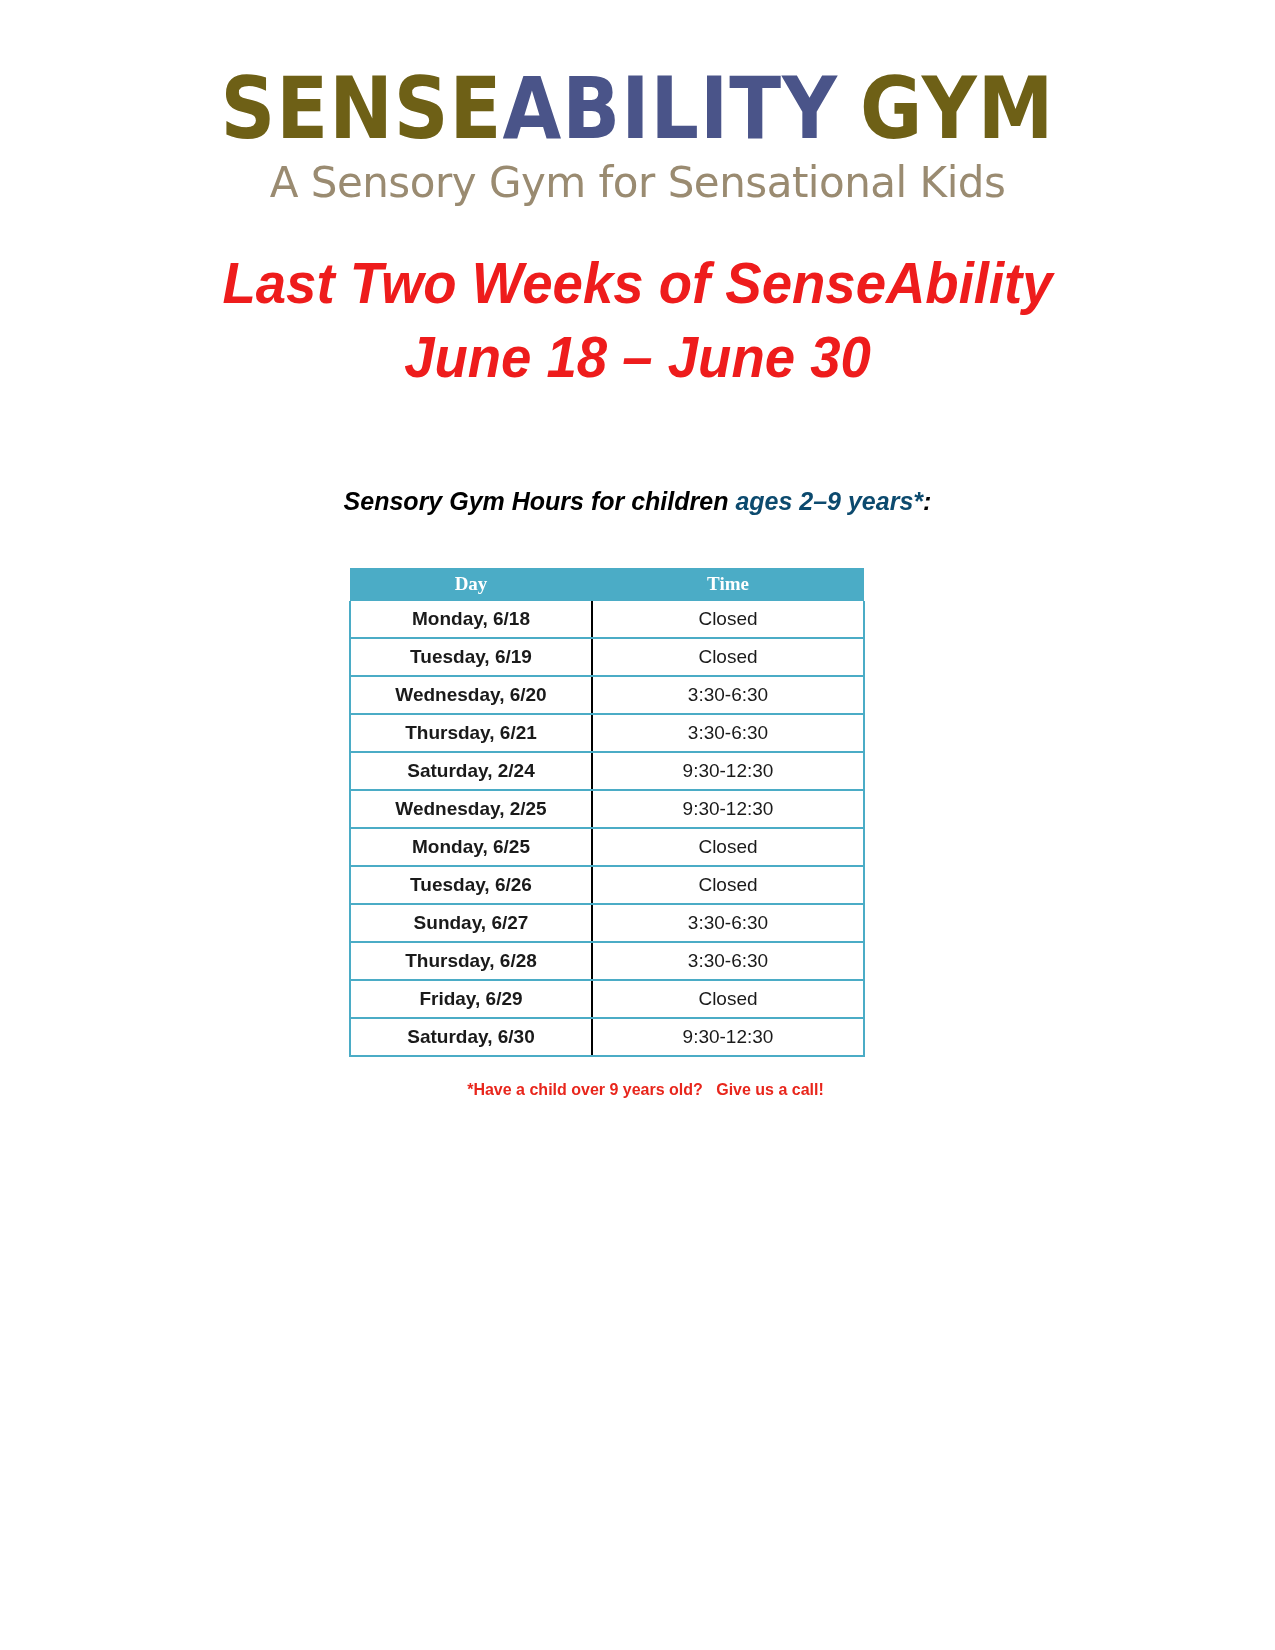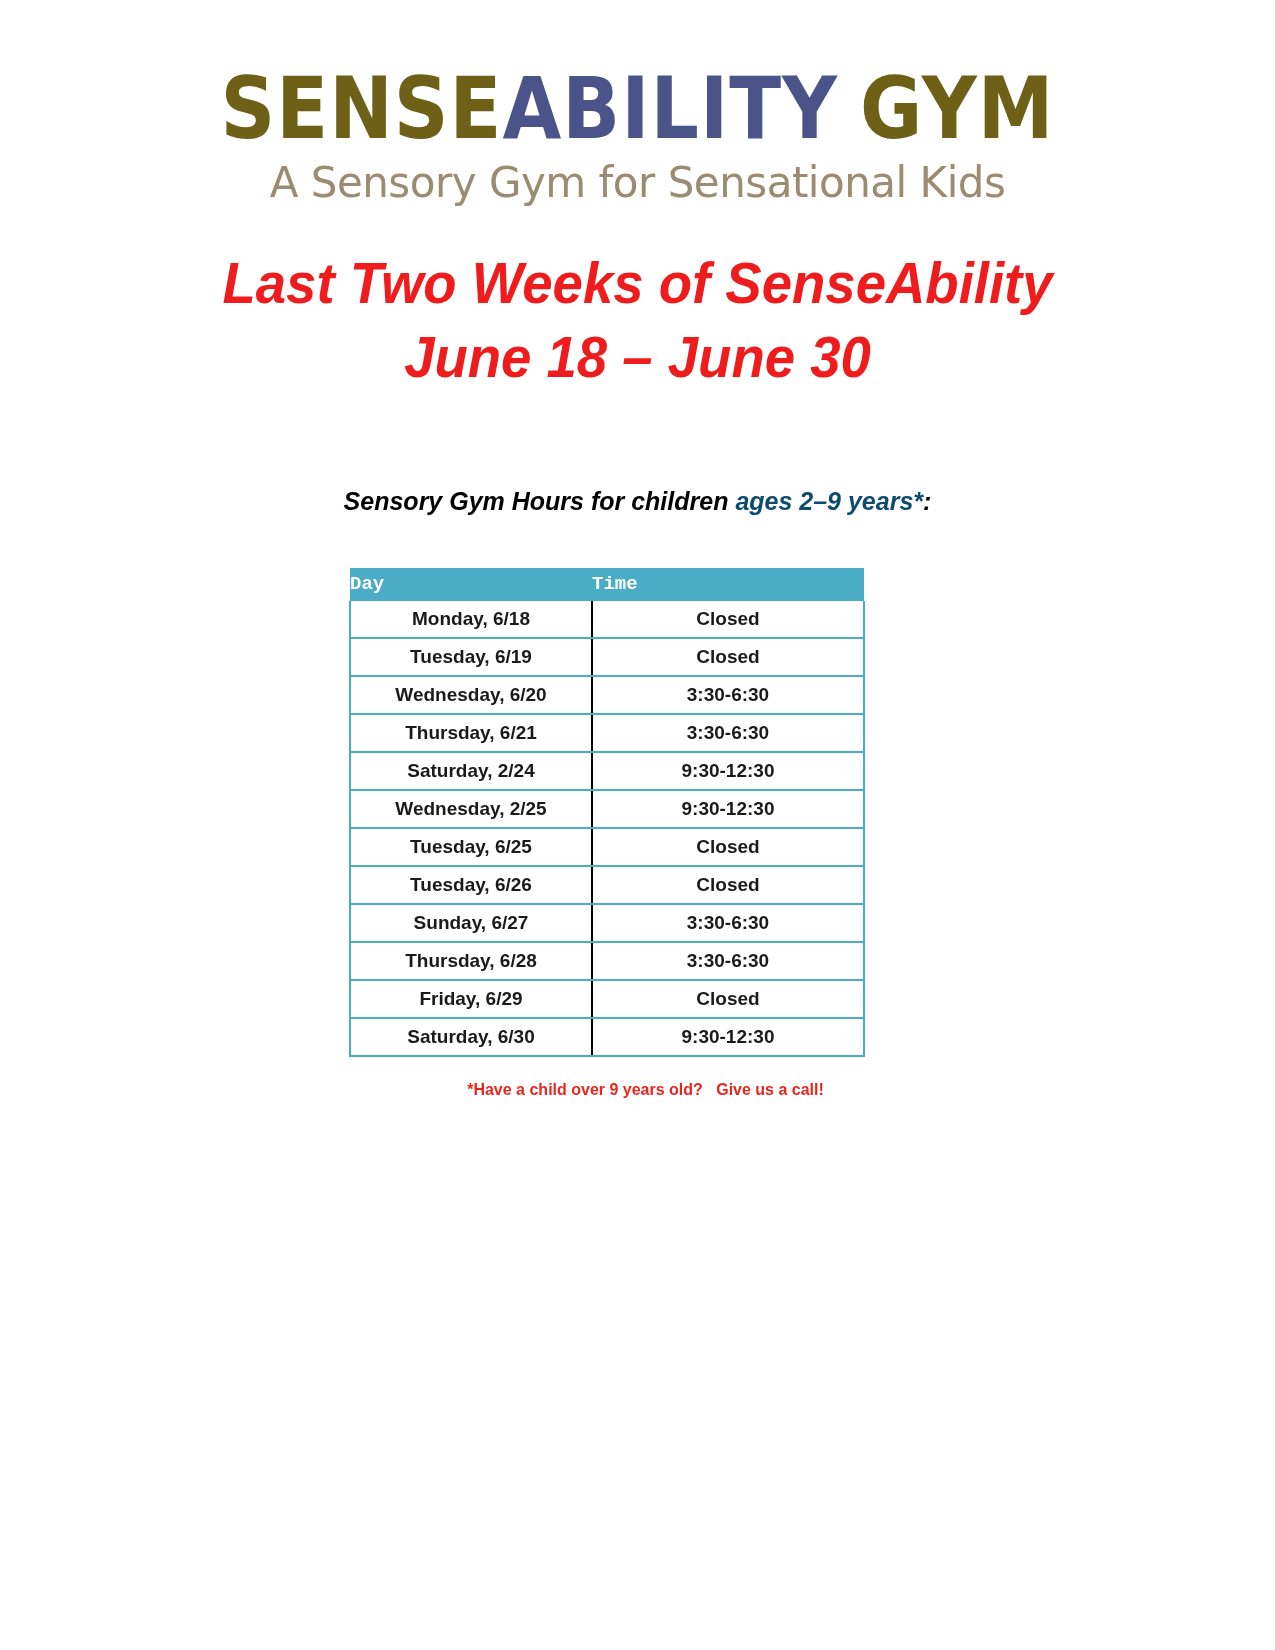--- a/index.html
+++ b/index.html
@@ -101,44 +101,44 @@
     width: 514px;
     table-layout: fixed;
     background: #ffffff;
   }
   table.schedule col.c-day { width: 242px; }
   table.schedule col.c-time { width: 272px; }
 
   table.schedule thead th {
     background: #4bacc6;
     color: #ffffff;
-    font-family: Liberation Mono, monospace;
+    font-family: Liberation Serif, serif;
     font-weight: bold;
     font-size: 19px;
     padding: 5px 0 6px 0;
-    text-align: left;
+    text-align: center;
     border: none;
   }
   table.schedule tbody td {
     height: 30px;
     font-size: 19px;
     text-align: center;
     vertical-align: middle;
     padding: 3px 0;
     border-top: 2px solid #4bacc6;
     border-bottom: 2px solid #4bacc6;
     color: #1a1a1a;
   }
   table.schedule tbody td.day {
     font-weight: bold;
     border-left: 2px solid #4bacc6;
     border-right: 2px solid #000000;
   }
   table.schedule tbody td.time {
-    font-weight: bold;
+    font-weight: normal;
     border-right: 2px solid #4bacc6;
   }
   table.schedule tbody tr:first-child td { border-top: none; }
 
   
   .footnote {
     position: absolute;
     left: 0;
     top: 1078px;
     width: 1275px;
@@ -200,21 +200,21 @@
           </tr>
           <tr>
             <td class="day">Saturday, 2/24</td>
             <td class="time">9:30-12:30</td>
           </tr>
           <tr>
             <td class="day">Wednesday, 2/25</td>
             <td class="time">9:30-12:30</td>
           </tr>
           <tr>
-            <td class="day">Tuesday, 6/25</td>
+            <td class="day">Monday, 6/25</td>
             <td class="time">Closed</td>
           </tr>
           <tr>
             <td class="day">Tuesday, 6/26</td>
             <td class="time">Closed</td>
           </tr>
           <tr>
             <td class="day">Sunday, 6/27</td>
             <td class="time">3:30-6:30</td>
           </tr>

